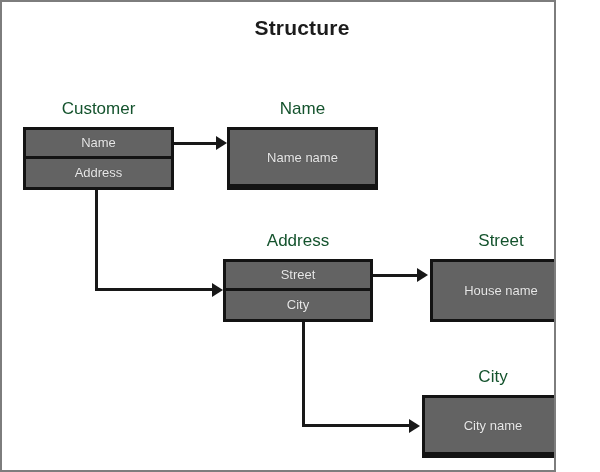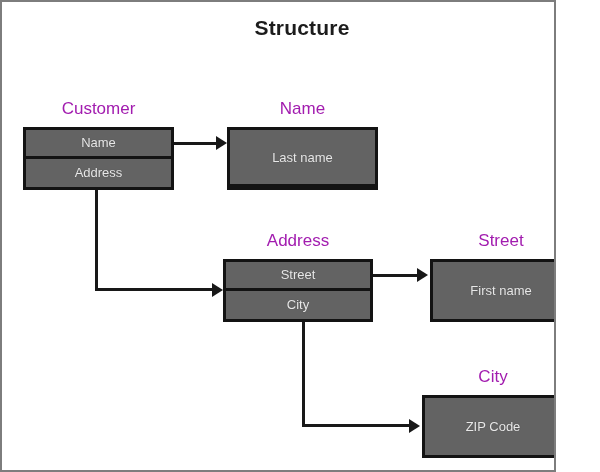--- a/index.html
+++ b/index.html
@@ -34,21 +34,21 @@
     position: absolute;
   }
   .group-label {
     position: absolute;
     top: -28px;
     left: 0;
     width: 100%;
     text-align: center;
     font-size: 17px;
     font-weight: normal;
-    color: #a21caf;
+    color: #14532d;
     white-space: nowrap;
   }
   .box {
     position: absolute;
     left: 0;
     top: 0;
     width: 100%;
     height: 100%;
     border: 3px solid #131313;
     background: #636363;
@@ -110,39 +110,39 @@
     <div class="group-label">Customer</div>
     <div class="box">
       <div class="row row-top">Name</div>
       <div class="row">Address</div>
     </div>
   </div>
 
   <div class="group" style="left:225px; top:125px; width:151px; height:63px;">
     <div class="group-label">Name</div>
     <div class="box">
-      <div class="row row-top">Last name</div>
+      <div class="row row-top">Name name</div>
     </div>
   </div>
 
   <div class="group" style="left:221px; top:257px; width:150px; height:63px;">
     <div class="group-label">Address</div>
     <div class="box">
       <div class="row row-top">Street</div>
       <div class="row">City</div>
     </div>
   </div>
 
   <div class="group" style="left:428px; top:257px; width:142px; height:63px;">
     <div class="group-label">Street</div>
     <div class="box">
-      <div class="row">First name</div>
+      <div class="row">House name</div>
     </div>
   </div>
 
   <div class="group" style="left:420px; top:393px; width:142px; height:63px;">
     <div class="group-label">City</div>
     <div class="box">
-      <div class="row">ZIP Code</div>
+      <div class="row row-top">City name</div>
     </div>
   </div>
 
 </div>
 
 </body></html>

